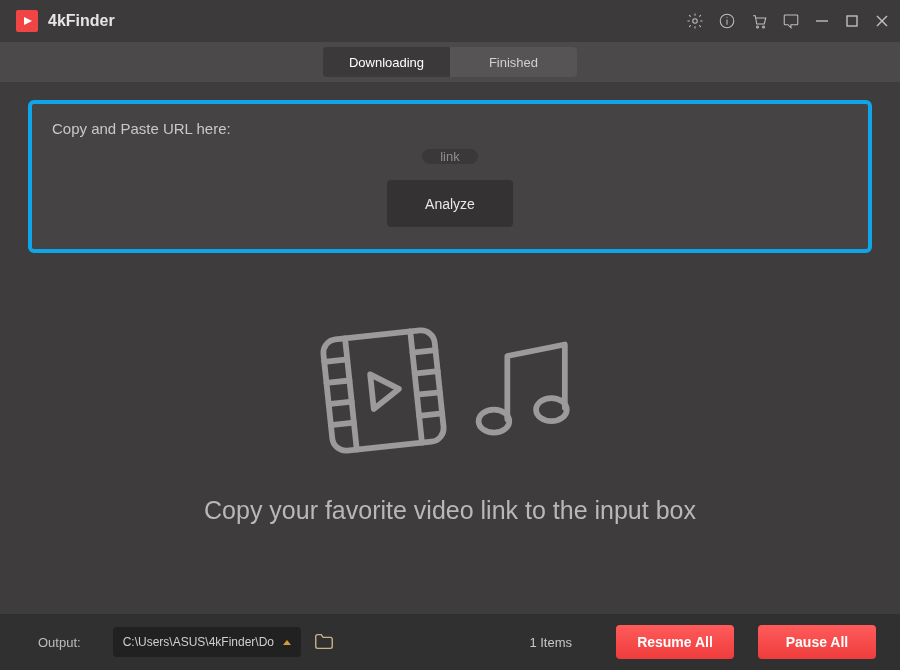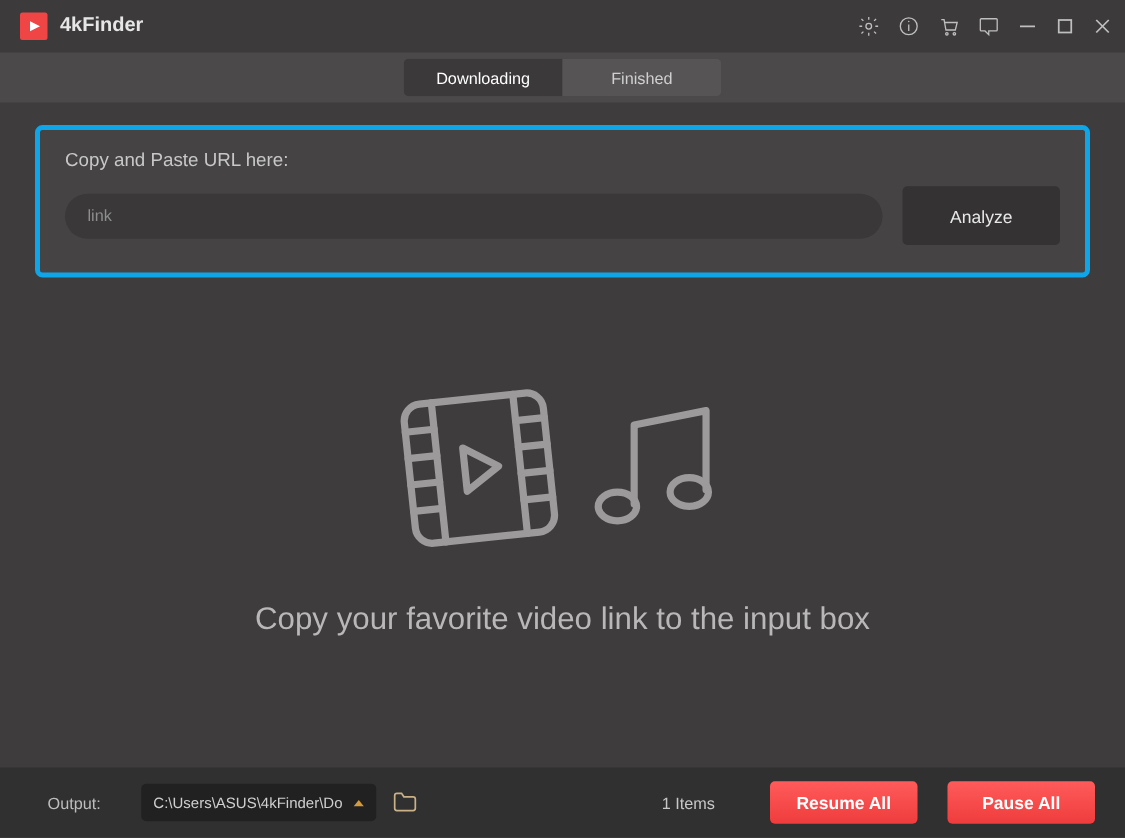--- a/index.html
+++ b/index.html
@@ -94,20 +94,21 @@
   }
   .url-label {
     font-size: 15px;
     color: #c8c8c8;
     margin-bottom: 12px;
   }
   .url-row {
     display: flex;
     gap: 16px;
     align-items: center;
+    flex-direction: column;
   }
   .url-input {
     flex: 1;
     height: 36px;
     border-radius: 18px;
     background: #3a3839;
     color: #8e8e8e;
     padding: 0 18px;
     font-size: 13px;
     display: flex;

